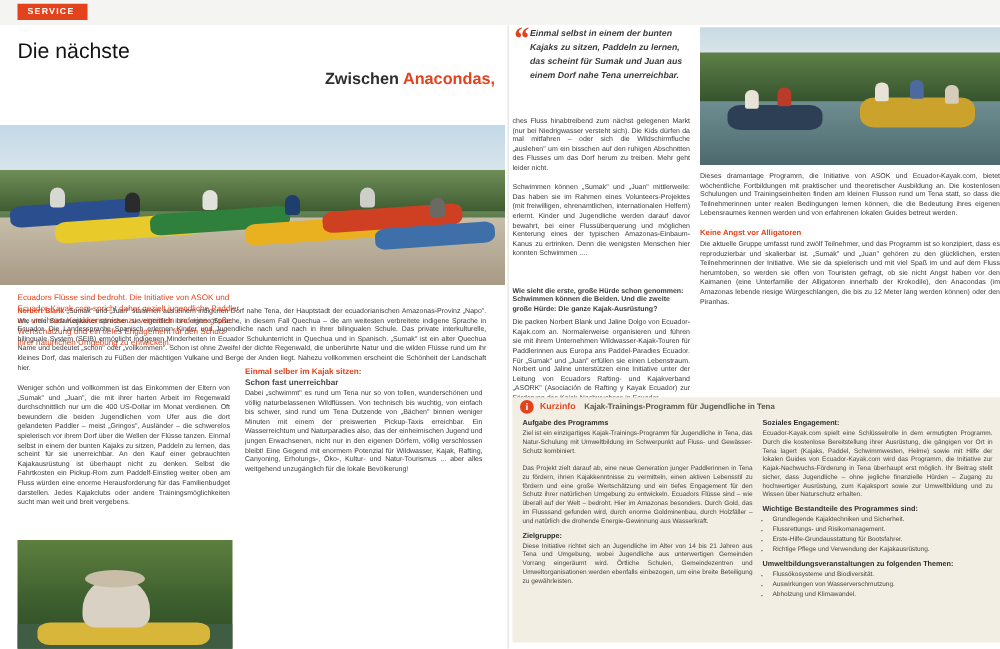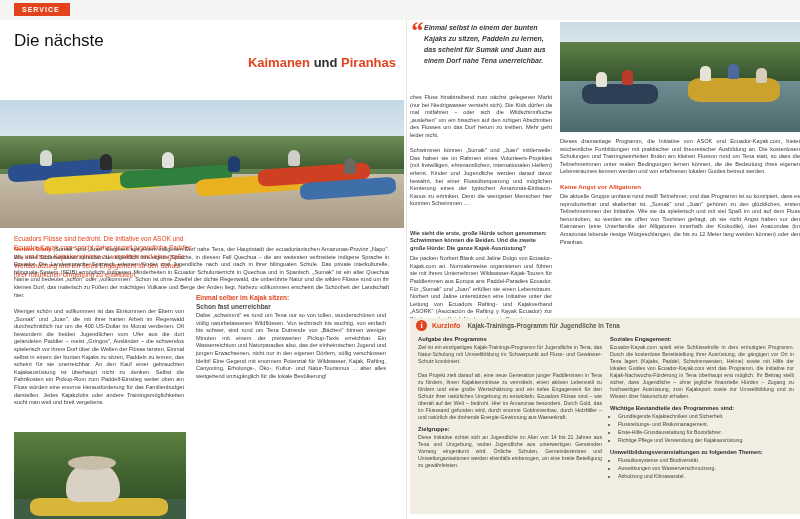--- a/index.html
+++ b/index.html
@@ -178,21 +178,21 @@
   <div class="divider"></div>
 
   <div class="left-col">
 
     <div class="headline">
       <div>Die nächste</div>
     </div>
 
     <div class="kicker-block">
       <div>
-        <span>Kaimanen</span><span class="dark"> und </span><span>Piranhas</span>
+        <span class="dark">Zwischen </span><span>Anacondas,</span>
       </div>
     </div>
 
     <div class="hero">
       <div class="sky"></div>
       <div class="jungle"></div>
       <div class="sand"></div>
       <div class="kayak k1"></div>
       <div class="kayak k2"></div>
       <div class="kayak k3"></div>

